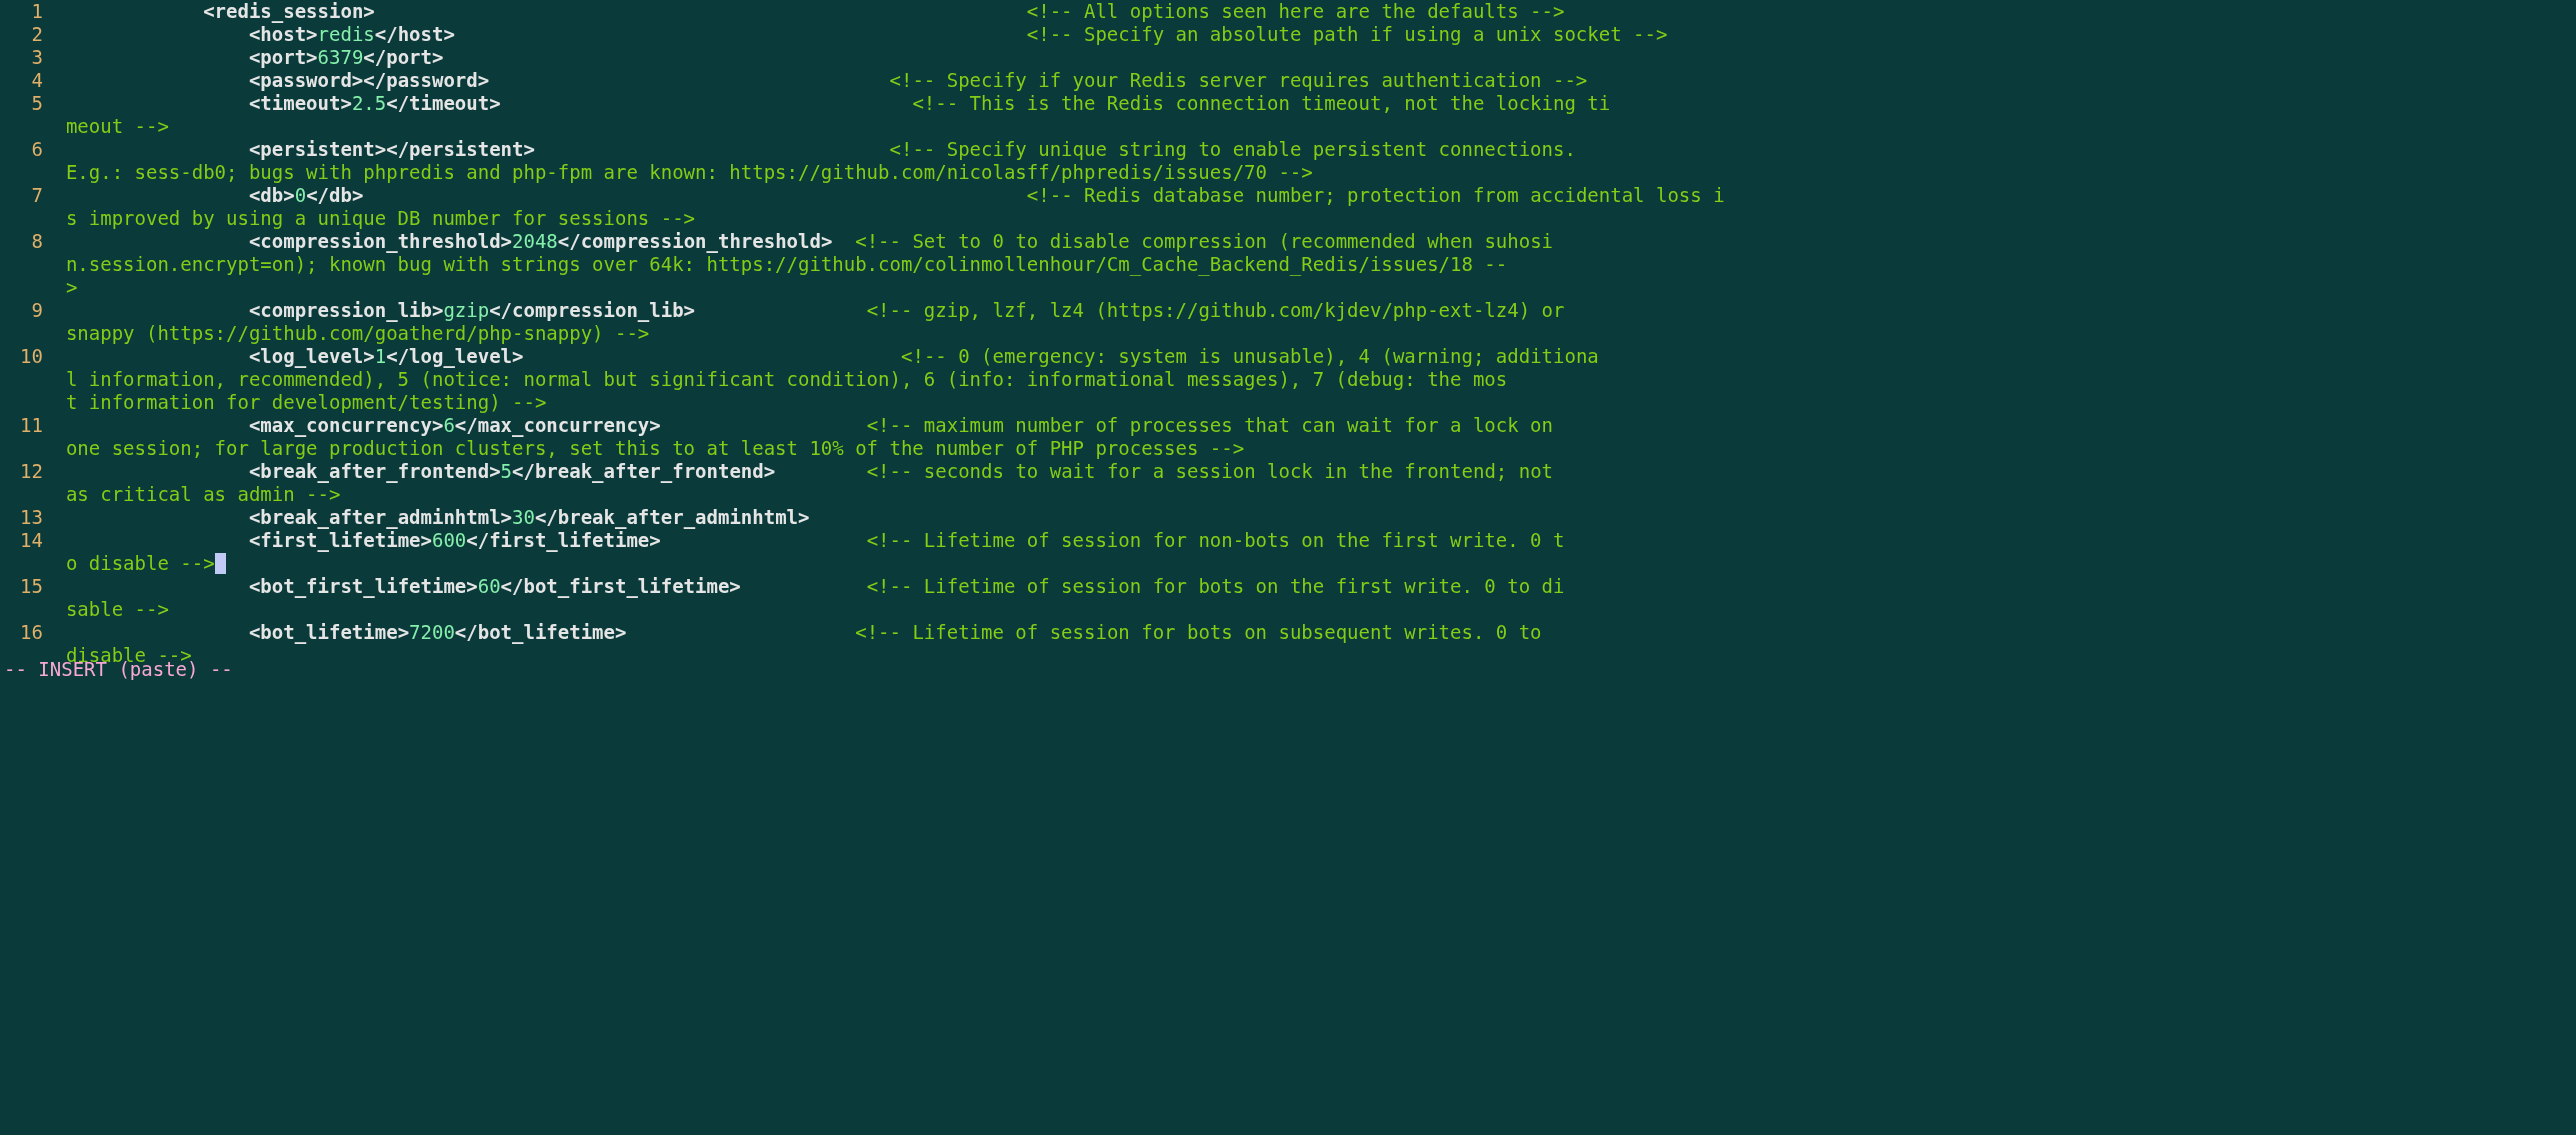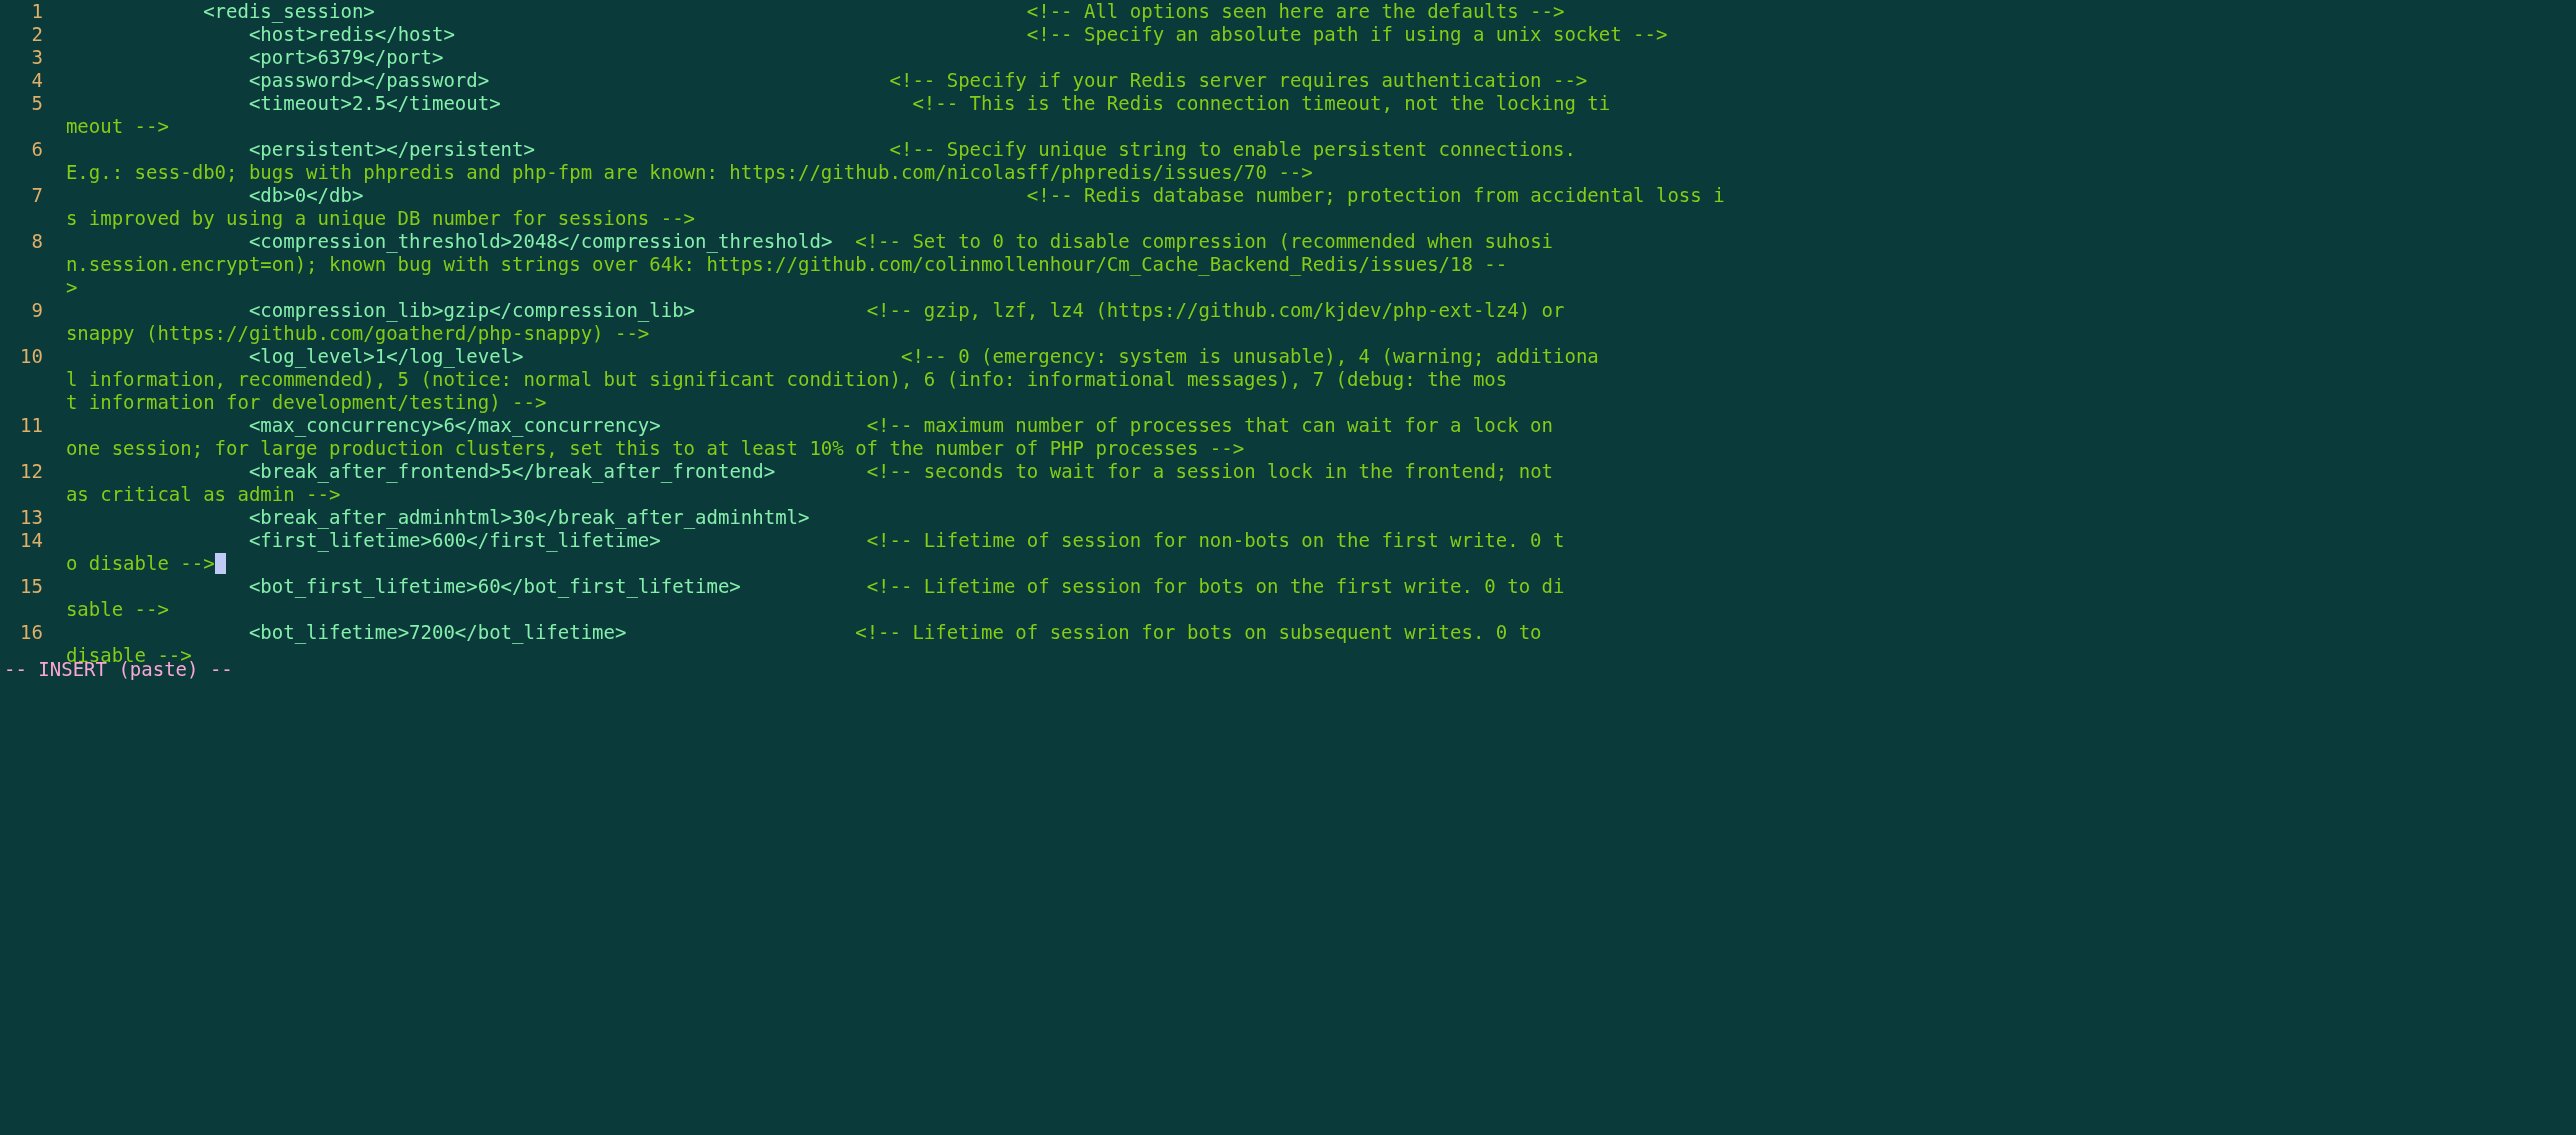--- a/index.html
+++ b/index.html
@@ -24,21 +24,21 @@
     width: 39px;
     text-align: right;
     color: #e0af68;
     padding-right: 0;
   }
   .wrapgutter {
     display: inline-block;
     width: 39px;
   }
   .code { white-space: pre; }
-  .tag { color: #86efac; }  
+  .tag { color: #e5e5e5; font-weight: bold; }  
   .text { color: #86efac; }     
   .comment { color: #84cc16; }  
   .cursor {
     display:inline-block;
     width: 11px;
     height: 21px;
     background: #c0caf5;
     vertical-align: text-bottom;
   }
   .status {

